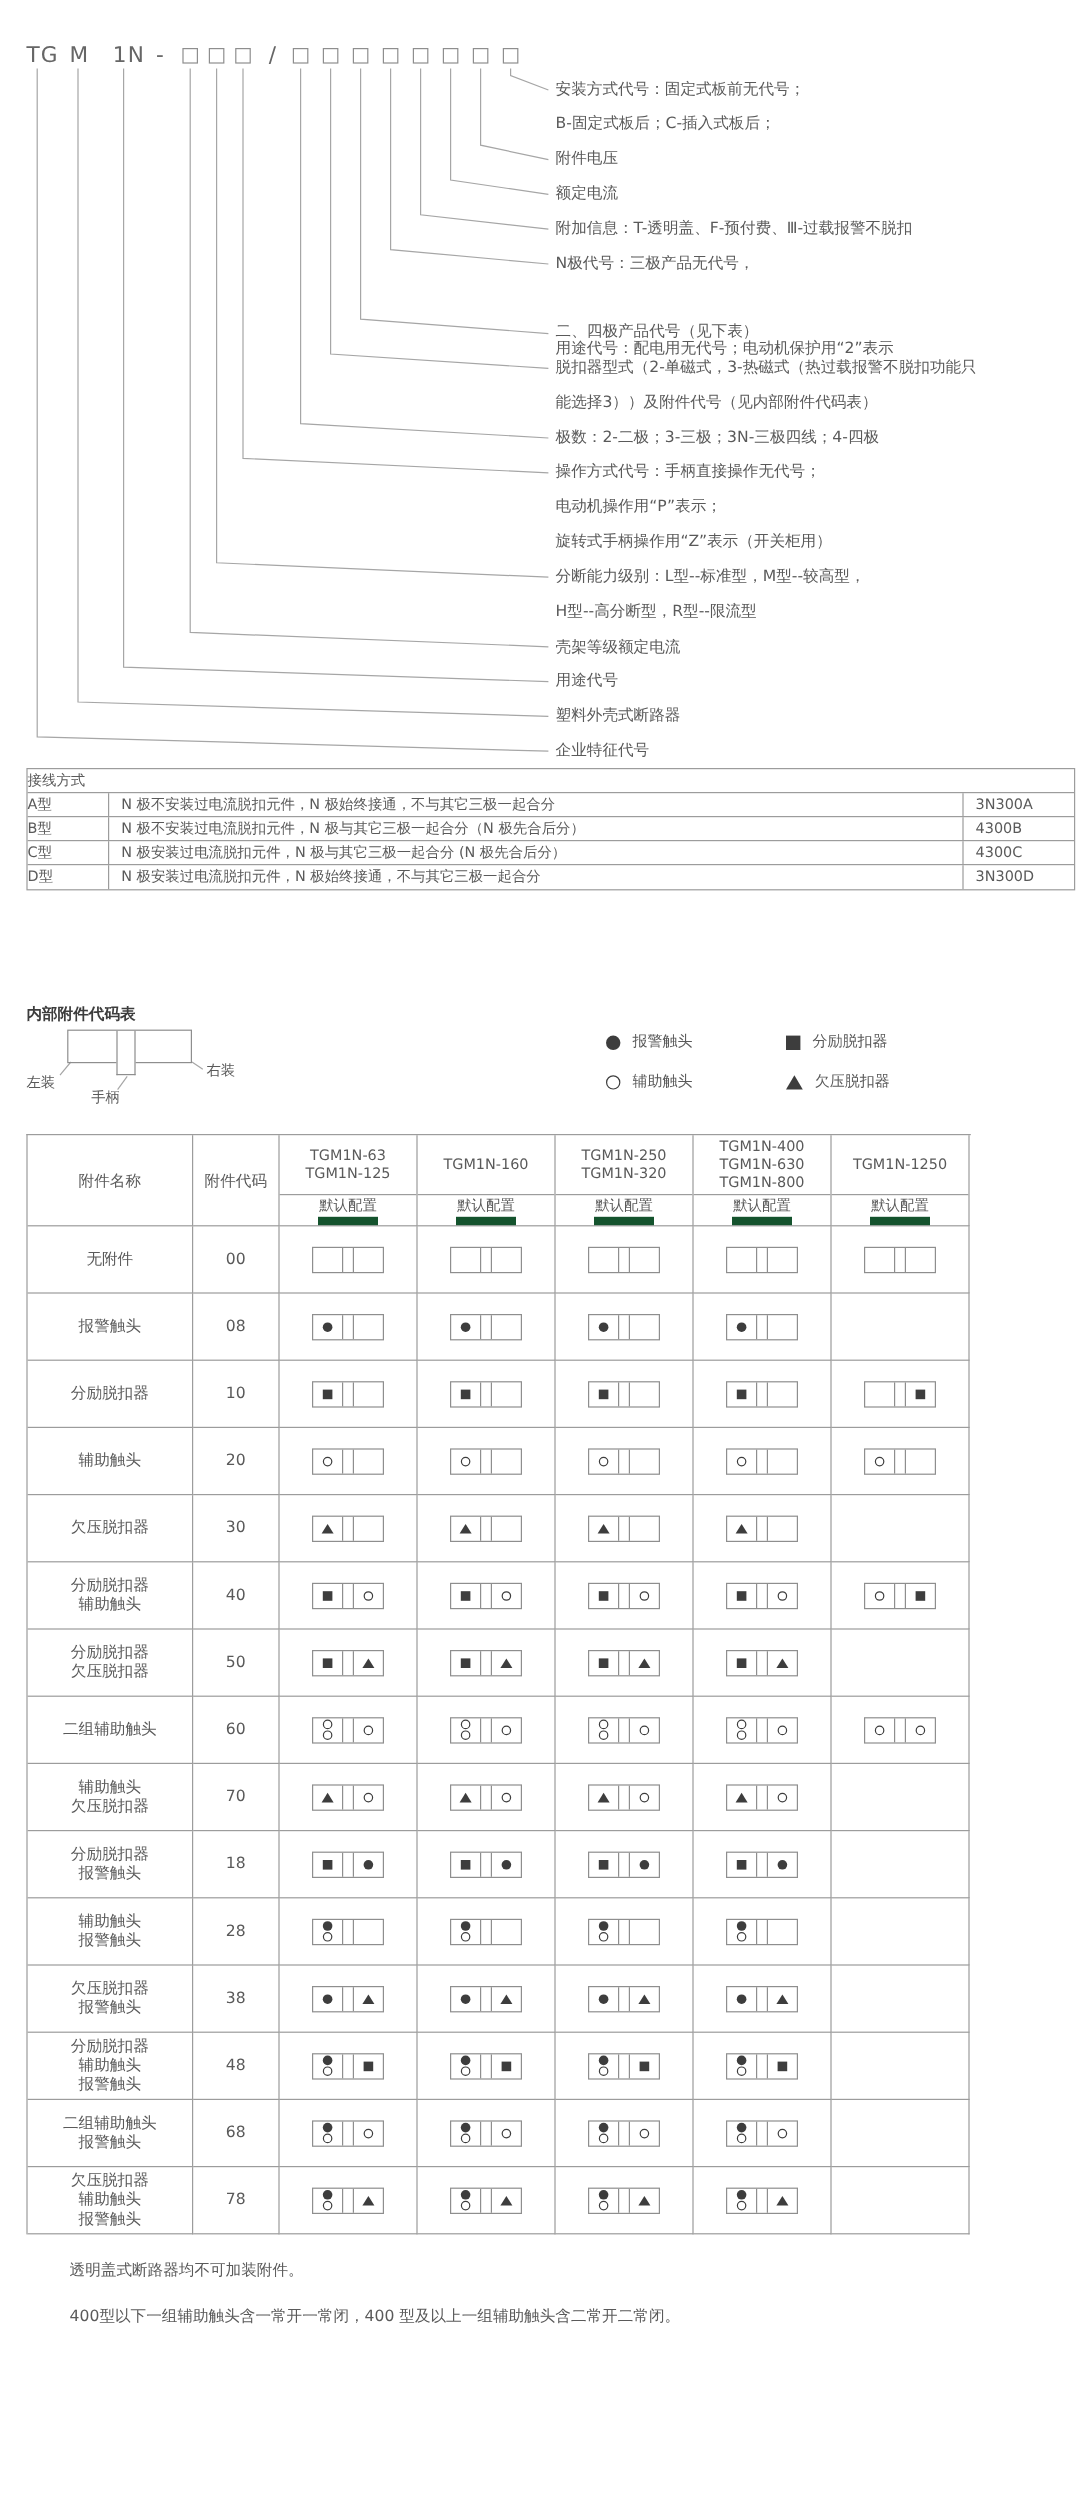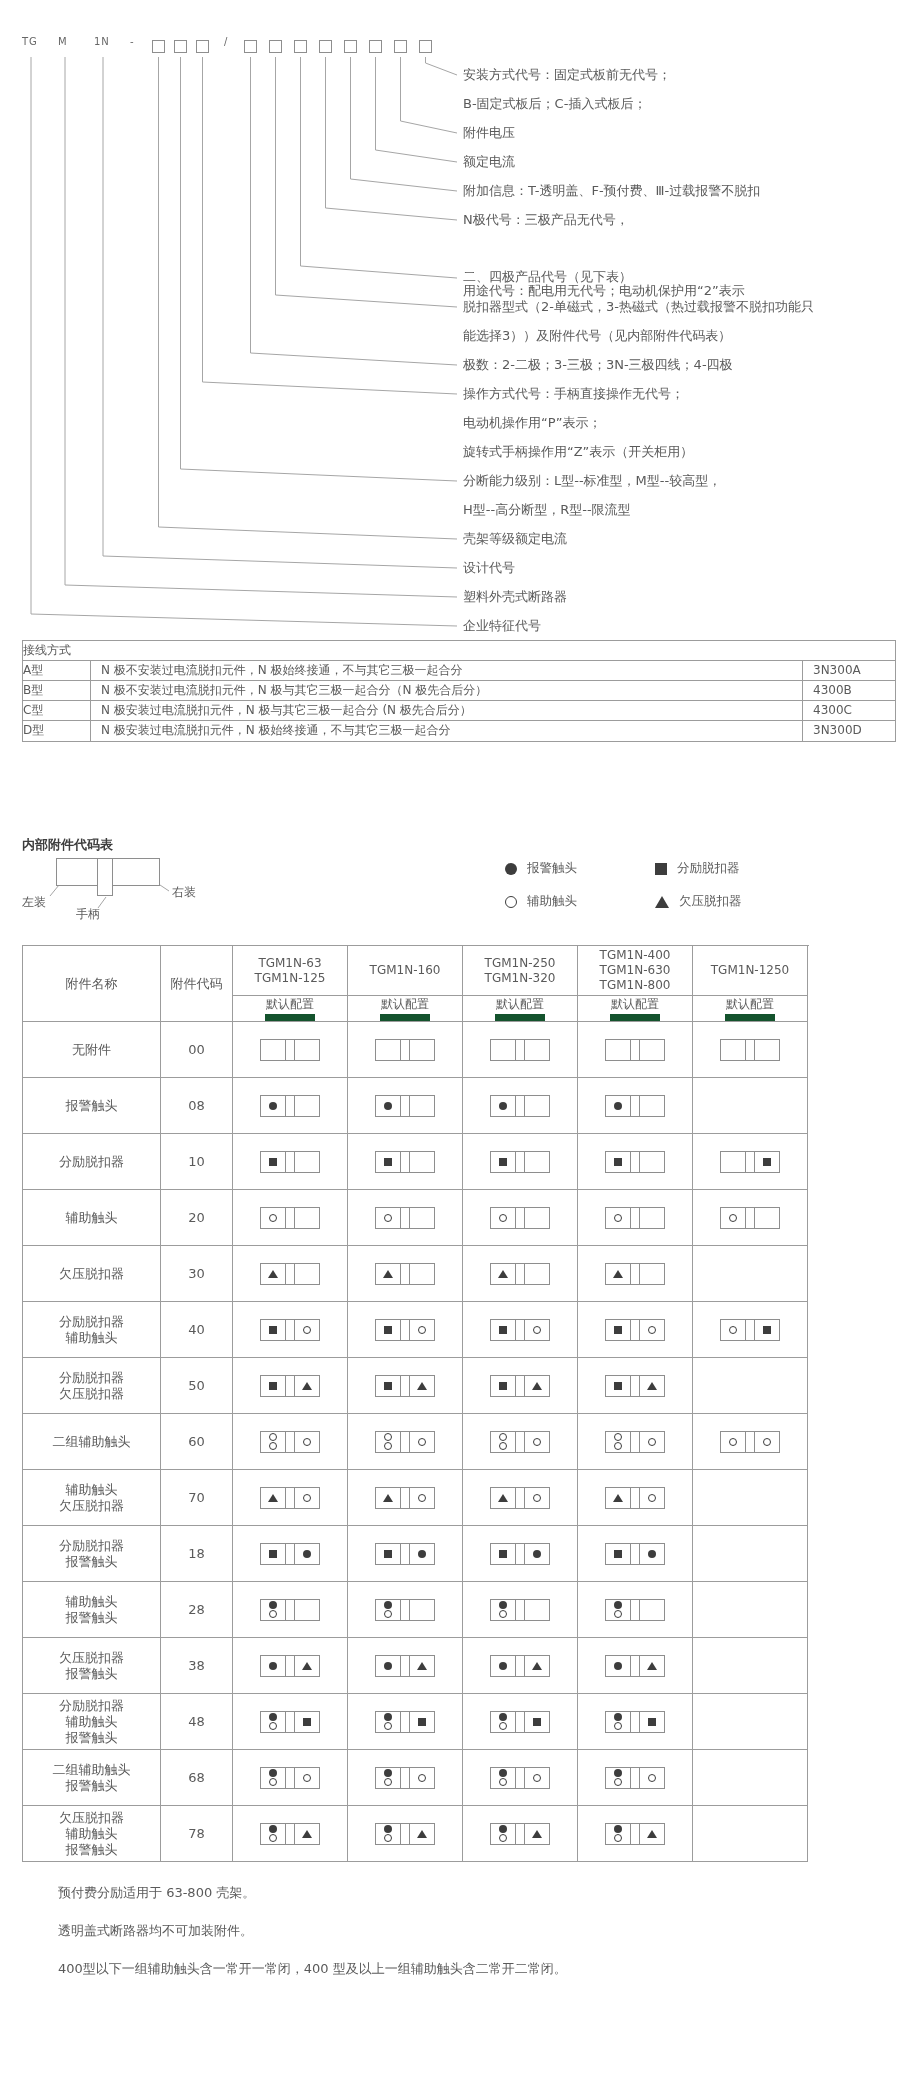--- a/index.html
+++ b/index.html
@@ -3,21 +3,21 @@
 <meta charset="utf-8">
 <style>
   *{margin:0;padding:0;box-sizing:border-box}
   html,body{background:#fff}
   #page{position:relative;width:900px;height:2096px;background:#fff;overflow:hidden;
         font-family:"DejaVu Sans","Liberation Sans",sans-serif;color:#5a5a5a}
 
   
   #callout-svg{position:absolute;left:0;top:0}
   #callout-svg polyline{fill:none;stroke:#a6a6a6;stroke-width:1}
-  .ct{position:absolute;top:36px;font-size:10px;color:#666;letter-spacing:1px;white-space:nowrap}
+  .ct{position:absolute;top:36px;font-size:18px;color:#666;letter-spacing:1px;white-space:nowrap}
   .code-box{position:absolute;top:40px;width:13px;height:13px;border:1px solid #8e8e8e;background:#fff}
   .code-label{position:absolute;left:463px;font-size:13px;line-height:18px;white-space:nowrap;color:#5a5a5a}
 
   
   .wtable{position:absolute;left:22px;top:640px;width:874px;border:1px solid #9c9c9c;font-size:12px}
   .wtitle{height:20px;line-height:19px;border-bottom:1px solid #9c9c9c}
   .wrow{display:flex;height:20px;line-height:19px;border-bottom:1px solid #9c9c9c}
   .wrow:last-child{border-bottom:none}
   .wtype{width:68px;text-align:left;border-right:1px solid #9c9c9c}
   .wdesc{flex:1;padding-left:10px;border-right:1px solid #9c9c9c}
@@ -132,21 +132,21 @@
       <div class="code-label" style="top: 282px;">用途代号：配电用无代号；电动机保护用“2”表示</div>
       <div class="code-label" style="top: 298px;">脱扣器型式（2-单磁式，3-热磁式（热过载报警不脱扣功能只</div>
       <div class="code-label" style="top: 327px;">能选择3））及附件代号（见内部附件代码表）</div>
       <div class="code-label" style="top: 356px;">极数：2-二极；3-三极；3N-三极四线；4-四极</div>
       <div class="code-label" style="top: 385px;">操作方式代号：手柄直接操作无代号；</div>
       <div class="code-label" style="top: 414px;">电动机操作用“P”表示；</div>
       <div class="code-label" style="top: 443px;">旋转式手柄操作用“Z”表示（开关柜用）</div>
       <div class="code-label" style="top: 472px;">分断能力级别：L型--标准型，M型--较高型，</div>
       <div class="code-label" style="top: 501px;">H型--高分断型，R型--限流型</div>
       <div class="code-label" style="top: 530px; font-family: Liberation Serif, serif;">壳架等级额定电流</div>
-      <div class="code-label" style="top: 559px;">设计代号</div>
+      <div class="code-label" style="top: 559px;">用途代号</div>
       <div class="code-label" style="top: 588px;">塑料外壳式断路器</div>
       <div class="code-label" style="top: 617px;">企业特征代号</div>
     </div>
 
   <div class="wtable">
     <div class="wtitle">接线方式</div>
     <div id="wiring-body">
         <div class="wrow">
           <div class="wtype">A型</div>
           <div class="wdesc">N 极不安装过电流脱扣元件，N 极始终接通，不与其它三极一起合分</div>
@@ -998,18 +998,17 @@
                 <span class="sym uv"></span>
               </div>
             </div>
           </div>
           <div class="acell w-model"></div>
         </div>
       </div>
   </div>
 
   <div class="notes gap38" style="left:22px;top:1884px">
-    <div class="nline ind">预付费分励适用于 63-800 壳架。</div>
     <div class="nline ind">透明盖式断路器均不可加装附件。</div>
     <div class="nline ind">400型以下一组辅助触头含一常开一常闭，400 型及以上一组辅助触头含二常开二常闭。</div>
   </div>
 
 </div>
 
 </body></html>

